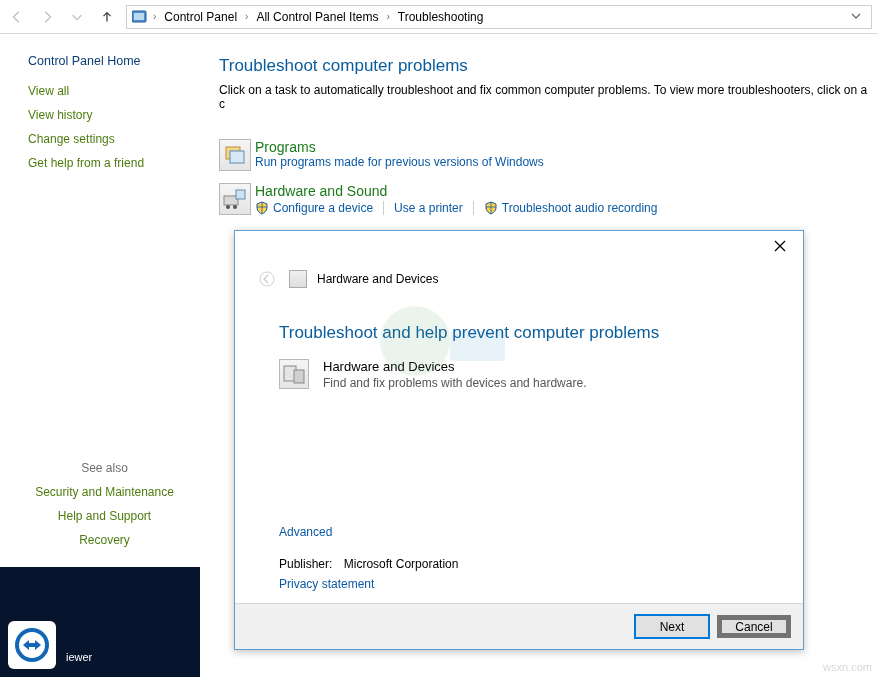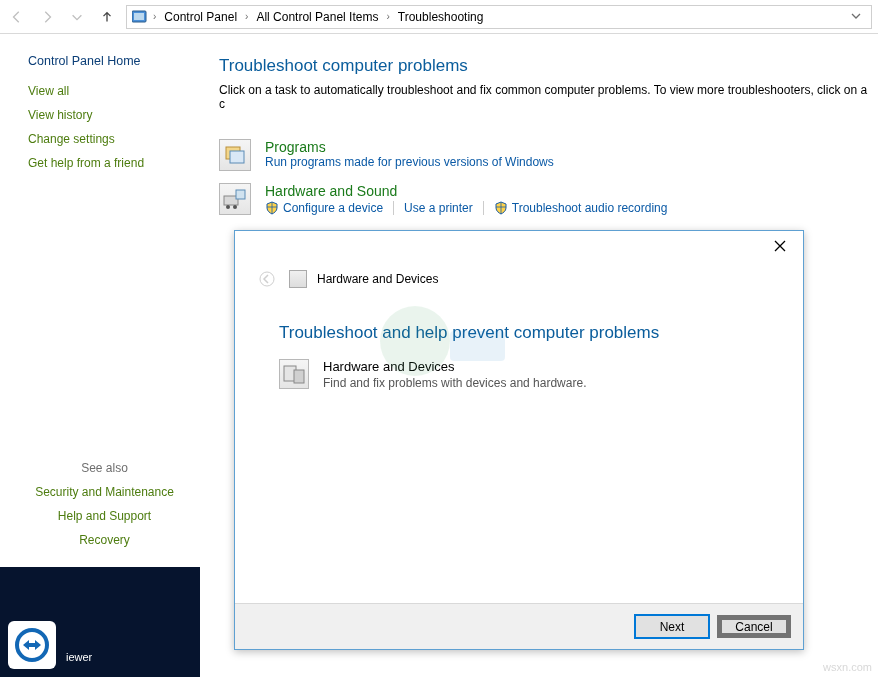--- a/index.html
+++ b/index.html
@@ -105,21 +105,21 @@
     font-weight: 400;
     margin-bottom: 7px;
   }
   .page-sub {
     font-size: 12px;
     color: #000;
     margin-bottom: 28px;
   }
   .category {
     display: flex;
-    gap: 14px;
+    gap: 4px;
     margin-bottom: 12px;
   }
   .cat-icon {
     width: 32px; height: 32px;
     border: 1px solid #b8b8b8;
     background: linear-gradient(#f5f5f5, #e5e5e5);
     flex-shrink: 0;
     display:flex; align-items:center; justify-content:center;
   }
   .cat-body { flex: 1; }
@@ -430,19 +430,27 @@
             <rect x="4" y="6" width="12" height="15" fill="#e5e5e5" stroke="#888"></rect>
             <rect x="14" y="10" width="10" height="13" fill="#d0d0d0" stroke="#888"></rect>
           </svg>
       </div>
       <div>
         <div class="dlg-item-title">Hardware and Devices</div>
         <div class="dlg-item-desc">Find and fix problems with devices and hardware.</div>
       </div>
     </div>
   </div>
+  <div class="dlg-footer-info">
+    <span class="adv-link">Advanced</span>
+    <div class="pub-line">
+      <span class="pub-label">Publisher:</span>
+      <span>Microsoft Corporation</span>
+    </div>
+    <span class="priv-link">Privacy statement</span>
+  </div>
   <div class="dlg-buttons">
     <button class="btn primary">Next</button>
     <button class="btn">Cancel</button>
   </div>
 </div>
 
 <div class="wsxn">wsxn.com</div>
 
 </body></html>

